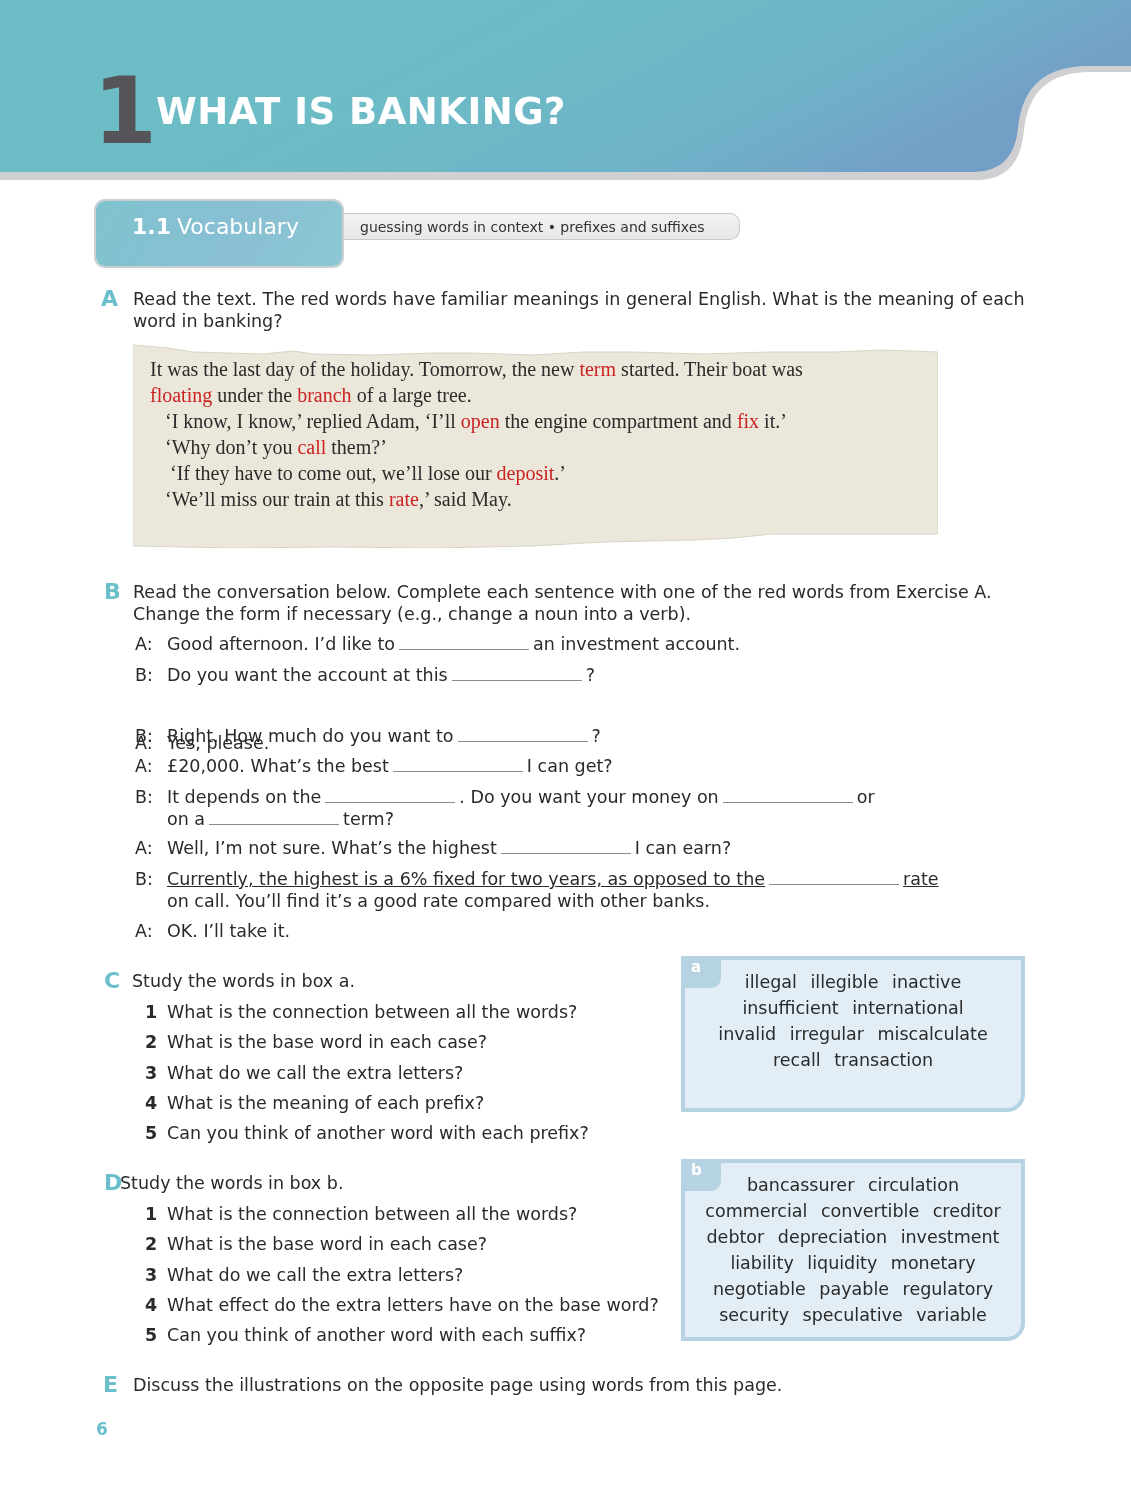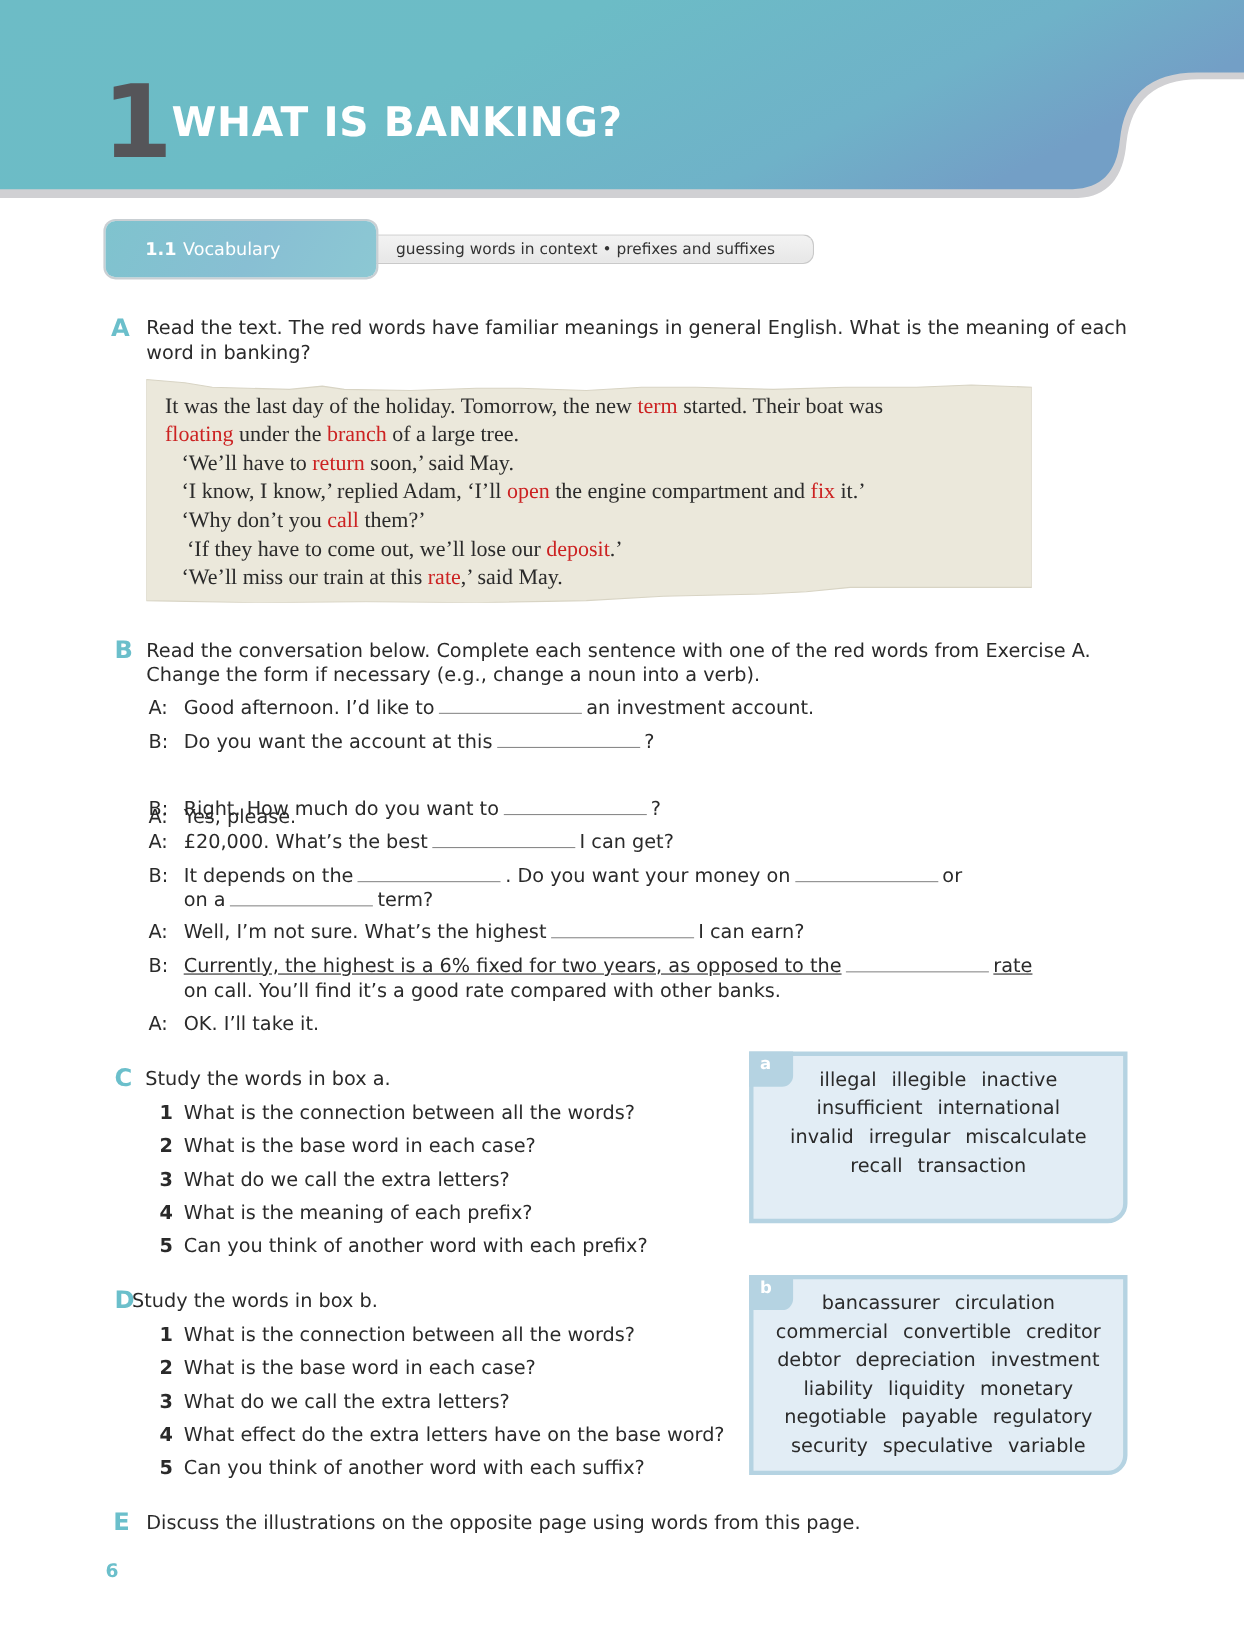--- a/index.html
+++ b/index.html
@@ -21,25 +21,25 @@
   }
   .chapter-title {
     position: absolute; left: 156px; top: 90px;
     font-family: "DejaVu Sans", sans-serif; font-weight: bold;
     font-size: 37px; line-height: 44px; color: #ffffff;
     letter-spacing: 0.5px;
   }
 
   
   .section-tab {
-    position: absolute; left: 96px; top: 201px; width: 246px; height: 51px;
+    position: absolute; left: 96px; top: 201px; width: 246px; height: 65px;
     border-radius: 9px;
     background: linear-gradient(120deg, #7fc3ce 0%, #88bfd3 55%, #8cc8d3 100%);
     box-shadow: 0 0 0 2px #c9cfd3;
-    color: #fff; font-size: 16px; line-height: 51px;
+    color: #fff; font-size: 22px; line-height: 51px;
   }
   .section-tab .num { font-weight: bold; margin-left: 36px; }
   .section-tab .lbl { margin-left: 6px; }
   .section-sub {
     position: absolute; left: 340px; top: 213px; width: 400px; height: 27px;
     background: linear-gradient(#f3f3f3, #e7e7e7);
     border: 1px solid #c9c9c9; border-left: none;
     border-radius: 0 10px 10px 0;
     font-size: 14px; line-height: 27px; color: #333;
     box-sizing: border-box; padding-left: 20px;
@@ -126,21 +126,20 @@
 <div class="instr" style="left:133px;top:288px;">Read the text. The red words have familiar meanings in general English. What is the meaning of each</div>
 <div class="instr" style="left:133px;top:310px;">word in banking?</div>
 
 <div class="story">
   <svg width="805" height="206" viewBox="0 0 805 206">
     <path d="M0,3 L35,6 L60,10 L130,12 L160,9 L180,12 L240,13 L300,11 L340,11 L400,13 L450,10 L500,10 L570,12 L635,10 L700,10 L750,8 L805,10 L805,192 L640,192 L600,196 L560,198 L470,200 L400,204 L300,206 L200,205 L100,206 L0,204 Z" fill="#ebe8db" stroke="#d8d4c4" stroke-width="1"></path>
   </svg>
   <div class="story-text" id="story-text">
       <span class="ln"><span>It was the last day of the holiday. Tomorrow, the new </span><span class="red">term</span><span> started. Their boat was</span></span>
       <span class="ln"><span class="red">floating</span><span> under the </span><span class="red">branch</span><span> of a large tree.</span></span>
-      <span class="ln"><span>   ‘We’ll have to </span><span class="red">return</span><span> soon,’ said May.</span></span>
       <span class="ln"><span>   ‘I know, I know,’ replied Adam, ‘I’ll </span><span class="red">open</span><span> the engine compartment and </span><span class="red">fix</span><span> it.’</span></span>
       <span class="ln"><span>   ‘Why don’t you </span><span class="red">call</span><span> them?’</span></span>
       <span class="ln"><span>    ‘If they have to come out, we’ll lose our </span><span class="red">deposit</span><span>.’</span></span>
       <span class="ln"><span>   ‘We’ll miss our train at this </span><span class="red">rate</span><span>,’ said May.</span></span>
     </div>
 </div>
 
 <div class="ex-letter" style="left:104px;top:581px;">B</div>
 <div class="instr" style="left:133px;top:581px;">Read the conversation below. Complete each sentence with one of the red words from Exercise A.</div>
 <div class="instr" style="left:133px;top:603px;">Change the form if necessary (e.g., change a noun into a verb).</div>

